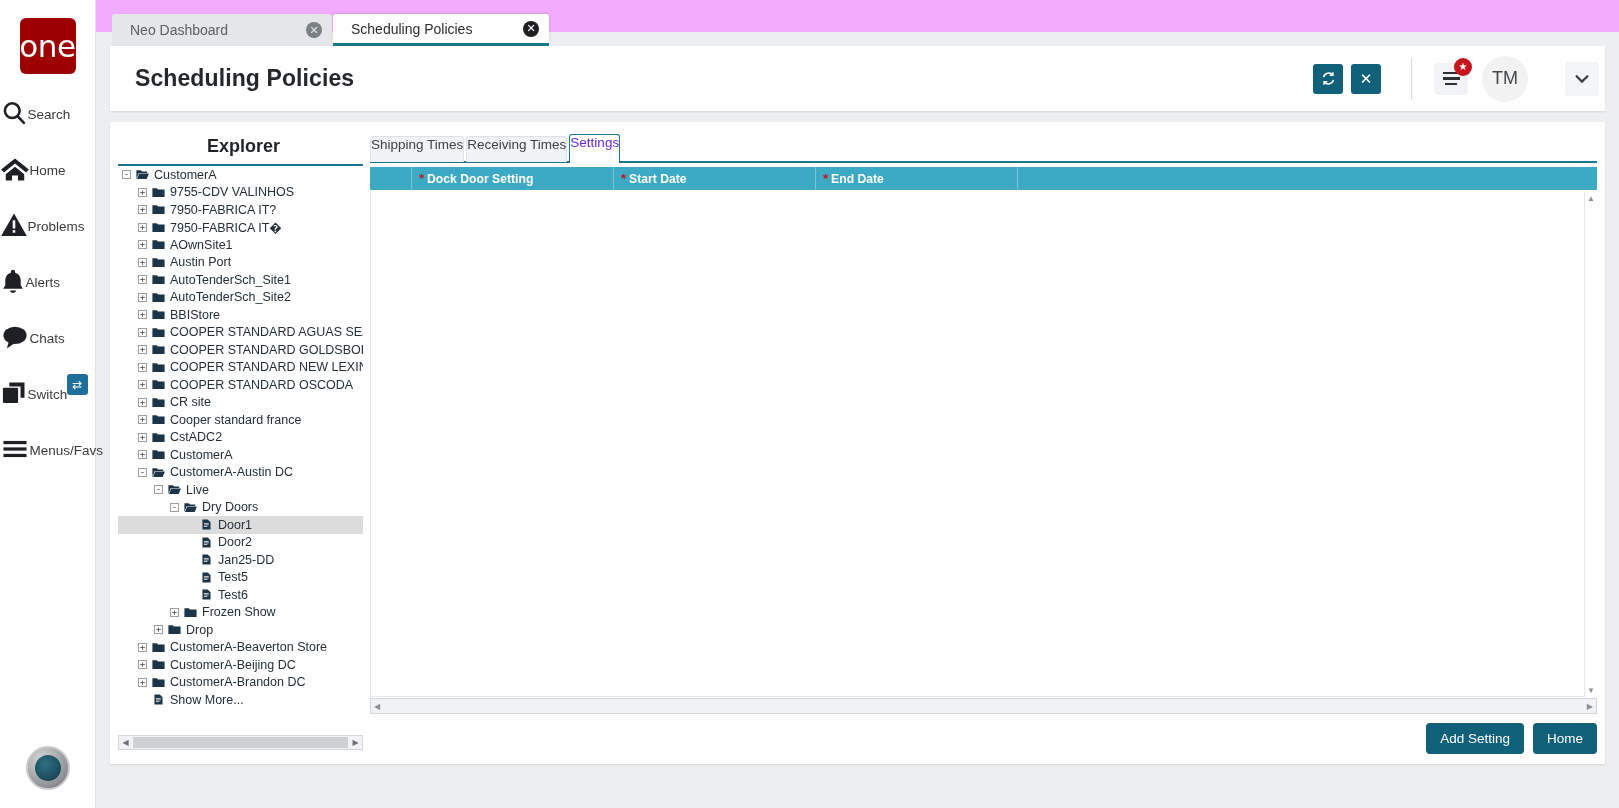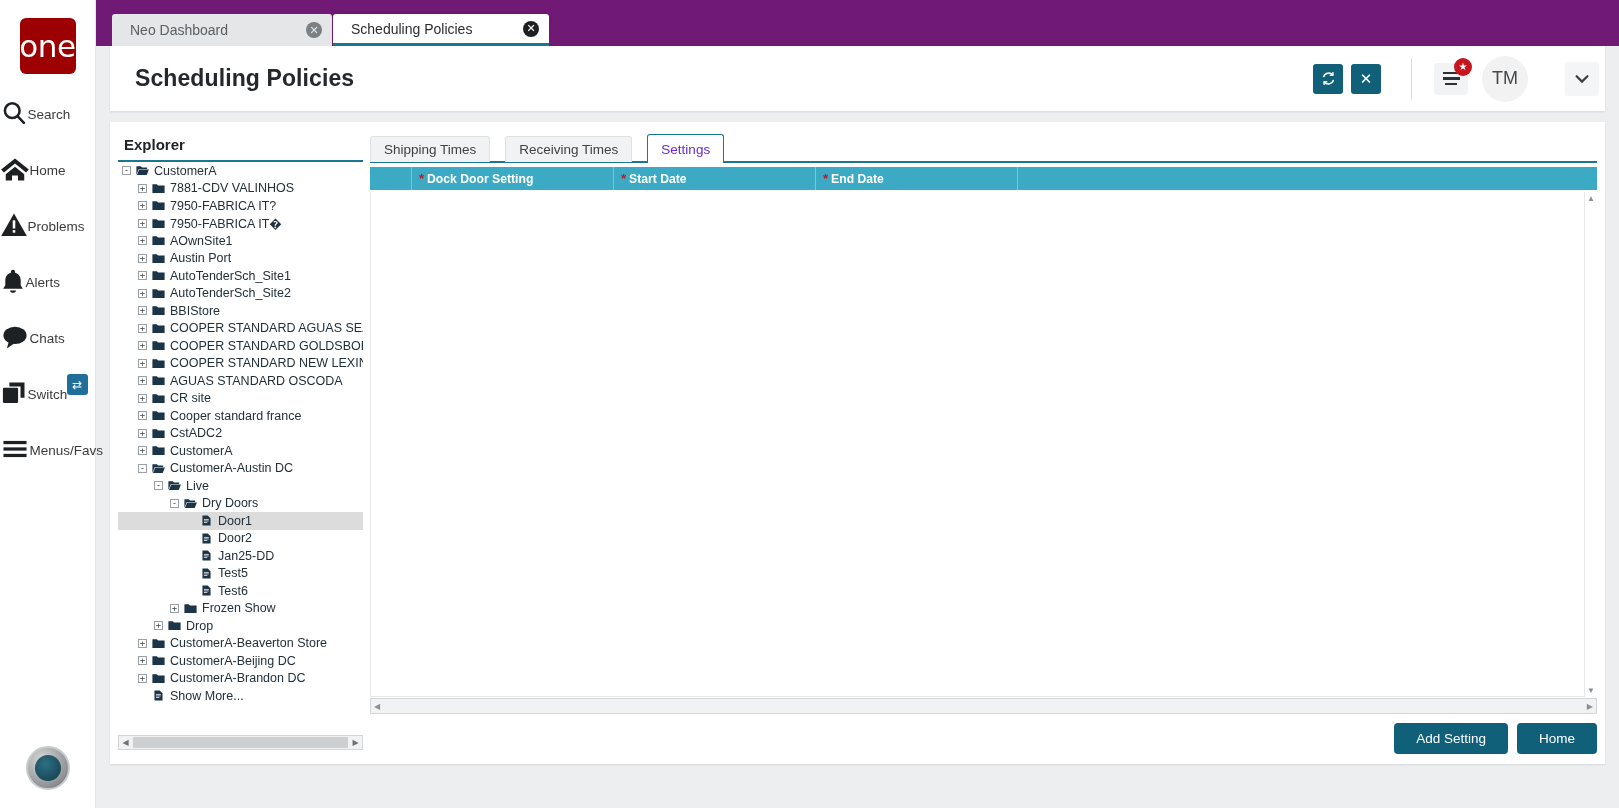--- a/index.html
+++ b/index.html
@@ -46,22 +46,22 @@
     background: radial-gradient(circle at 35% 30%, #d8d8d8, #8e9294 70%, #5e6264);
     border: 2px solid #c8cccd;
     display:flex; align-items:center; justify-content:center;
   }
   #rail-avatar .inner {
     width: 26px; height: 26px; border-radius: 50%;
     background: radial-gradient(circle at 40% 35%, #2d6f82, #123b49);
   }
   
   #tabstrip {
-    position: absolute; left: 96px; top: 0; right: 0; height: 46px;
-    background: #701a75;
+    position: absolute; left: 96px; top: 0; right: 0; height: 32px;
+    background: #f0abfc;
   }
   .browser-tab {
     position: absolute; top: 14px; height: 32px;
     display: flex; align-items: center;
     padding: 0 10px 0 18px;
     font-size: 14px; color: #5b6064;
     background: #e4e6e8; border-radius: 3px 3px 0 0;
   }
   .browser-tab.active {
     background: #ffffff; color: #2a2d30;
@@ -123,22 +123,22 @@
   #body-card {
     position: absolute; left: 110px; top: 122px; right: 14px; bottom: 44px;
     background: #fff; box-shadow: 0 1px 2px rgba(0,0,0,.10);
   }
   
   #explorer {
     position: absolute; left: 8px; top: 14px; width: 245px; bottom: 14px;
     display: flex; flex-direction: column;
   }
   #explorer-head {
-    font-size: 15px; font-weight: bold; color: #1f2326;
-    padding: 0 0 7px 6px; border-bottom: 2px solid #19788f;
+    font-size: 18px; font-weight: bold; color: #1f2326;
+    padding: 0 0 7px 6px; border-bottom: 2px solid #19788f; text-align: center;
   }
   #filters-row {
     display: flex; align-items: center; gap: 5px;
     font-size: 12.5px; font-weight: bold; color: #1f2a33;
     padding: 9px 0 4px 10px;
   }
   #filters-row .edit-link { color: #1a73c4; font-weight: bold; cursor: pointer; }
   #filters-row .fval { font-weight: normal; color: #2b3238; margin-left: 6px; }
   #tree {
     flex: 1; overflow: hidden; position: relative; font-size: 12.5px; color: #23303a;
@@ -161,23 +161,23 @@
     display: flex; align-items: center; margin-top: 4px;
   }
   #explorer-hscroll .arr { width: 13px; text-align: center; font-size: 8px; color: #6d7276; }
   #explorer-hscroll .thumb { flex: 1; height: 11px; background: #cdd0d2; margin: 0 1px; }
   
   #grid-panel {
     position: absolute; left: 260px; top: 14px; right: 8px; bottom: 50px;
   }
   #tabs-row { display: flex; align-items: flex-end; height: 26px; position: relative; z-index: 2; }
   .ptab {
-    height: 26px; padding: 0 13px; display: flex; align-items: center;
+    height: 26px; padding: 0 0; display: flex; align-items: flex-start;
     font-size: 13.5px; color: #3d4245; background: #f1f2f3;
-    border: 1px solid #dfe1e3; border-bottom: none; margin-right: 15px;
+    border: 1px solid #dfe1e3; border-bottom: none; margin-right: 2px;
     border-radius: 3px 3px 0 0; cursor: pointer;
   }
   .ptab.active {
     background: #fff; color: #6d28d9; border-color: #19788f #19788f #fff;
     height: 29px; margin-bottom: -1px;
   }
   #tabs-underline { height: 2px; background: #19788f; margin-top: -1px; }
   #grid-head {
     display: flex; height: 23px; background: #3caac4; color: #fff;
     font-size: 12.2px; font-weight: bold; margin-top: 4px;
@@ -202,21 +202,21 @@
     background: #f1f2f3; border: 1px solid #d3d6d8;
     display: flex; align-items: center; justify-content: space-between;
     font-size: 8px; color: #8b9094; padding: 0 3px;
   }
   #footer-actions {
     position: absolute; right: 8px; bottom: 10px; display: flex; gap: 9px;
   }
   .tealbtn {
     background: #11607a; color: #fff; border: none; border-radius: 4px;
     font-size: 13.5px; font-family: "Liberation Sans", sans-serif;
-    padding: 8px 22px; cursor: pointer;
+    padding: 8px 14px; cursor: pointer;
   }
 </style>
 </head>
 <body>
 
 <div id="left-rail">
   <div id="brand-logo">
     <span>one</span>
   </div>
 
@@ -362,21 +362,21 @@
           </span>
           <span class="lbl">CustomerA</span>
         </div>
         <div class="tnode" style="padding-left: 20px;">
           <span class="tog">+</span>
           <span style="display: inline-flex;">
             <svg class="ficon" viewBox="0 0 16 13">
               <path fill="#1c3447" d="M0.5 1.2h5.4l1.5 1.7h8.1v9.1H0.5z"></path>
             </svg>
           </span>
-          <span class="lbl">7881-CDV VALINHOS</span>
+          <span class="lbl">9755-CDV VALINHOS</span>
         </div>
         <div class="tnode" style="padding-left: 20px;">
           <span class="tog">+</span>
           <span style="display: inline-flex;">
             <svg class="ficon" viewBox="0 0 16 13">
               <path fill="#1c3447" d="M0.5 1.2h5.4l1.5 1.7h8.1v9.1H0.5z"></path>
             </svg>
           </span>
           <span class="lbl">7950-FABRICA IT?</span>
         </div>
@@ -461,21 +461,21 @@
           </span>
           <span class="lbl">COOPER STANDARD NEW LEXINGTON</span>
         </div>
         <div class="tnode" style="padding-left: 20px;">
           <span class="tog">+</span>
           <span style="display: inline-flex;">
             <svg class="ficon" viewBox="0 0 16 13">
               <path fill="#1c3447" d="M0.5 1.2h5.4l1.5 1.7h8.1v9.1H0.5z"></path>
             </svg>
           </span>
-          <span class="lbl">AGUAS STANDARD OSCODA</span>
+          <span class="lbl">COOPER STANDARD OSCODA</span>
         </div>
         <div class="tnode" style="padding-left: 20px;">
           <span class="tog">+</span>
           <span style="display: inline-flex;">
             <svg class="ficon" viewBox="0 0 16 13">
               <path fill="#1c3447" d="M0.5 1.2h5.4l1.5 1.7h8.1v9.1H0.5z"></path>
             </svg>
           </span>
           <span class="lbl">CR site</span>
         </div>

